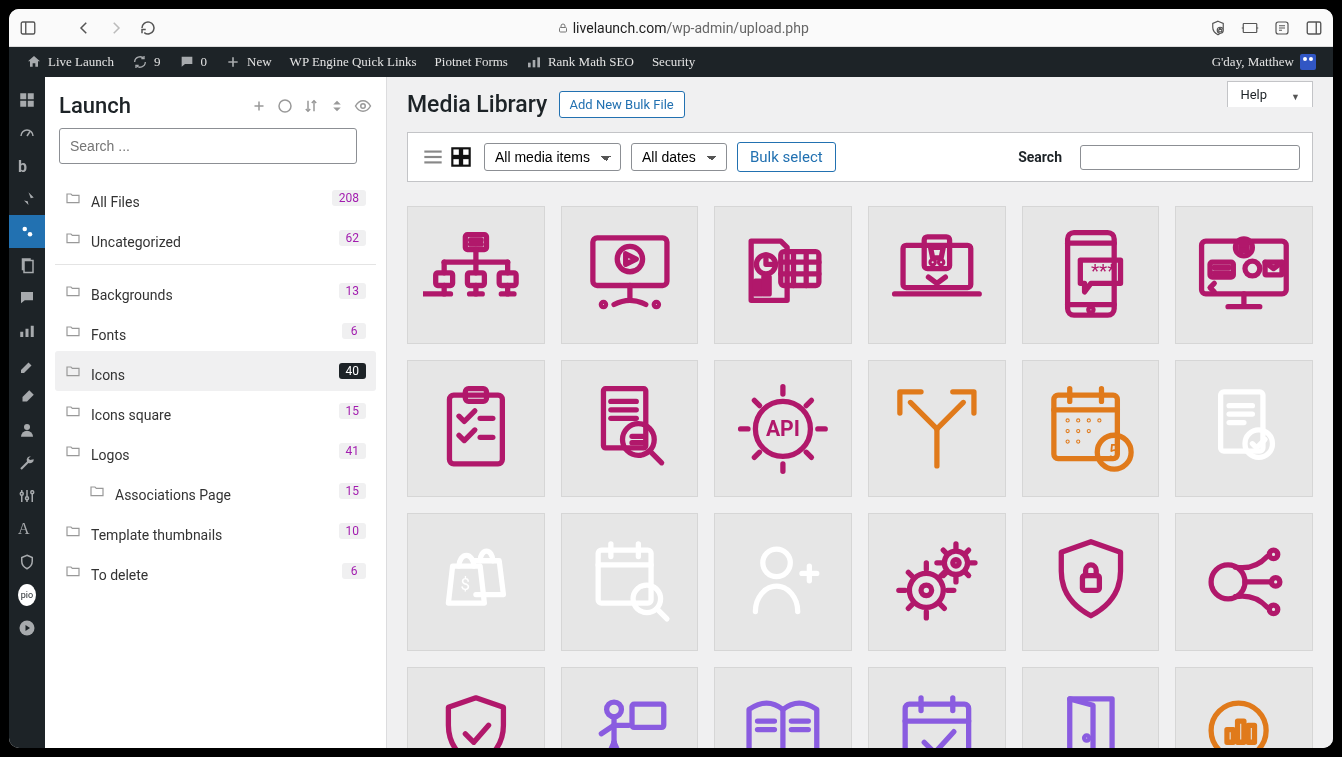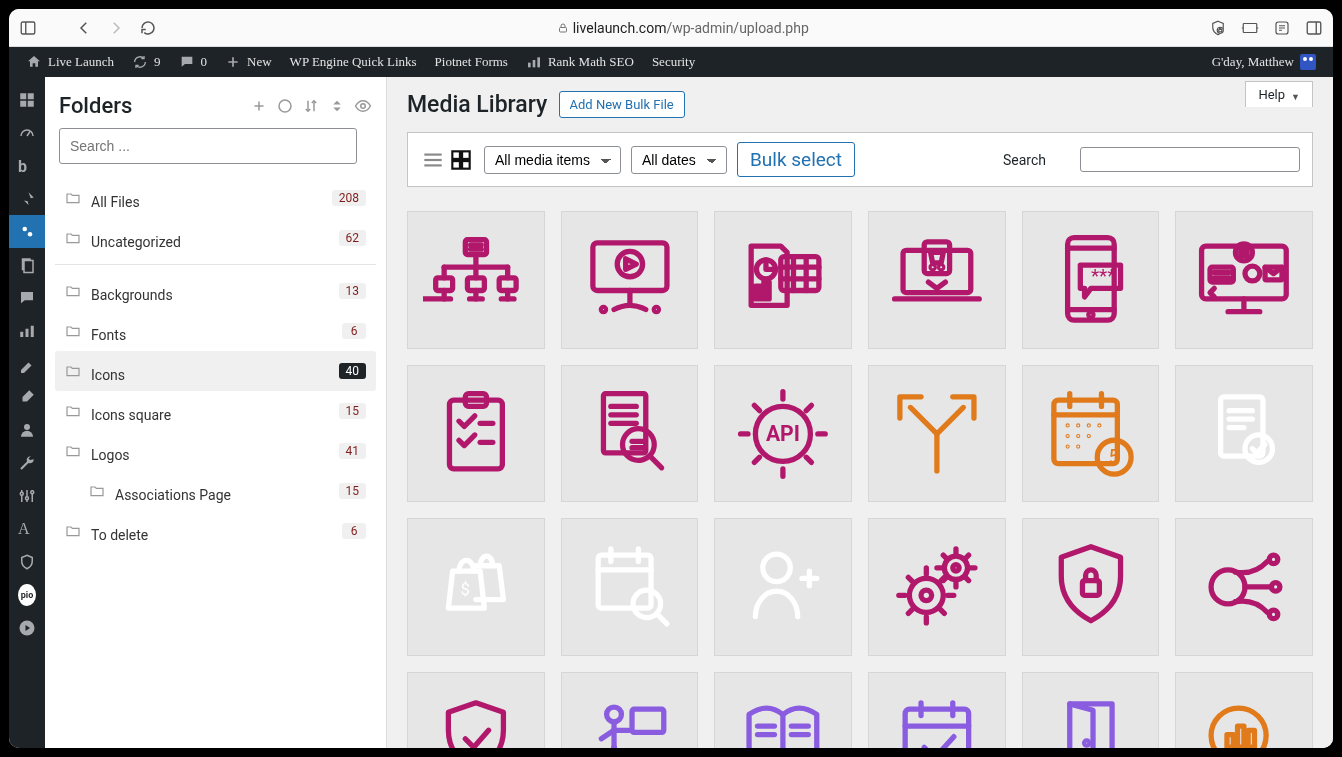--- a/index.html
+++ b/index.html
@@ -38,40 +38,40 @@
   .folders-head h2 { font-size:22px; font-weight:500; }
   .folders-tools { display:flex; gap:8px; color:#999; }
   .folders-tools .tbtn { width:18px;height:18px; display:flex;align-items:center;justify-content:center; cursor:default;}
   .folders .search { margin:0 19px 14px 4px;text-decoration:underline; }
   .folders .search input { width:100%; padding:9px 10px; border:1px solid #8c8f94; border-radius:3px; font-size:14px; color:#555;}
   .folder-list { list-style:none; }
   .folder-list li { display:flex; align-items:center; gap:10px; padding:8px 10px; border-radius:3px; cursor:default; font-size:14px; color:#333;}
   .folder-list li.indent { padding-left:34px; }
   .folder-list li .ficon{ width:16px;height:16px; color:#999; flex-shrink:0;}
   .folder-list li .name{ flex:1;margin-top:8px; }
-  .folder-list li .count{ font-size:12px; color:#7f1d1d; background:#f0f0f1; padding:1px 7px; border-radius:3px; min-width:24px; text-align:center;}
+  .folder-list li .count{ font-size:12px; color:#a21caf; background:#f0f0f1; padding:1px 7px; border-radius:3px; min-width:24px; text-align:center;}
   .folder-list li.active{ background:#f0f0f1; }
   .folder-list li.active .count{ background:#1d2327; color:#fff; }
   .folder-list hr { border:none; border-top:1px solid #e4e4e4; margin:6px 0; }
 
   
   .content { flex:1; background:#f0f0f1; padding:14px 20px; overflow:auto; position:relative; }
-  .help-tab { position:absolute; right:20px; top:4px; background:#fff; border:1px solid #c3c4c7; border-bottom:none; padding:5px 12px; font-size:13px; display:flex; align-items:flex-end; gap:6px; cursor:default;}
+  .help-tab { position:absolute; right:20px; top:4px; background:#fff; border:1px solid #c3c4c7; border-bottom:none; padding:5px 12px; font-size:13px; display:flex; align-items:flex-end; gap:24px; cursor:default;}
   .help-tab .tri{ font-size:9px; color:#555;}
   .content h1 { font-size:23px; font-weight:500; display:inline-block; margin-right:8px; vertical-align:middle;}
   .add-new { display:inline-block; vertical-align:middle; border:1px solid #2271b1; color:#2271b1; background:#fff; padding:5px 10px; border-radius:3px; font-size:13px; cursor:default;}
 
   .toolbar { margin-top:14px; background:#fff; border:1px solid #c3c4c7; padding:9px 12px; display:flex; align-items:center; gap:10px; }
   .view-toggle{ display:flex; gap:2px; }
   .view-toggle .vt{ width:26px;height:26px;display:flex;align-items:center;justify-content:center; cursor:default; color:#888;}
   .view-toggle .vt.active{ color:#111; }
   .toolbar select{ padding:5px 30px 5px 10px; border:1px solid #8c8f94; border-radius:3px; font-size:14px; background:#fff; appearance:none; -webkit-appearance:none; background-image: linear-gradient(45deg, transparent 50%, #555 50%), linear-gradient(135deg, #555 50%, transparent 50%); background-position: calc(100% - 14px) 12px, calc(100% - 9px) 12px; background-size:5px 5px; background-repeat:no-repeat;}
-  .bulk { border:1px solid #2271b1; color:#2271b1; background:#fff; padding:5px 12px; border-radius:3px; font-size:19px; cursor:default;text-align:center;}
+  .bulk { border:1px solid #2271b1; color:#2271b1; background:#fff; padding:5px 12px; border-radius:3px; font-size:15px; cursor:default;text-align:center;}
   .toolbar .spacer{flex:1;}
-  .toolbar label{ font-size:14px; margin-right:24px;}
+  .toolbar label{ font-size:14px; margin-right:8px;font-weight:bold;}
   .toolbar input[type=search]{ width:220px; padding:4px 8px; border:1px solid #8c8f94; border-radius:3px;}
 
   .grid { display:grid; grid-template-columns: repeat(6, 1fr); gap:16px; margin-top:24px; }
   .tile { aspect-ratio:1/1; background:#e6e6e6; border:1px solid #d6d6d6; display:flex; align-items:center; justify-content:center; cursor:default;}
   .tile svg{ width:78%; height:78%; }
   .c-mag { color:#b1186b; }
   .c-or  { color:#e07a1b; }
   .c-wh  { color:#ffffff; }
   .c-pu  { color:#8a5ce0; }
   .tile svg * { stroke: currentColor; fill:none; stroke-width:5; stroke-linecap:round; stroke-linejoin:round; }
@@ -294,33 +294,33 @@
         </div>
       <div class="mitem">
           <span class="glyph" style="font-family:serif">A</span>
         </div>
       <div class="mitem">
           <svg viewBox="0 0 24 24" stroke="currentColor" fill="none" stroke-width="2">
             <path d="M12 3l7 3v5c0 5-3 8-7 10-4-2-7-5-7-10V6z"></path>
           </svg>
         </div>
       <div class="mitem">
-          <span class="glyph" style="background:#fff;color:#1d2327;border-radius:50%;width:18px;height:22px;display:flex;align-items:center;justify-content:center;font-size:9px;font-weight:bold">pio</span>
+          <span class="glyph" style="background:#fff;color:#1d2327;border-radius:50%;width:18px;height:22px;display:flex;align-items:center;justify-content:center;font-size:9px;font-weight:normal">pio</span>
         </div>
       <div class="mitem">
           <svg viewBox="0 0 24 24" fill="currentColor">
             <circle cx="12" cy="12" r="10"></circle>
             <path d="M10 8l6 4-6 4z" fill="#1d2327"></path>
           </svg>
         </div>
     </div>
 
     <div class="folders">
       <div class="folders-head">
-        <h2>Folders</h2>
+        <h2>Launch</h2>
         <div class="folders-tools">
           <div class="tbtn">
               <svg viewBox="0 0 24 24" stroke="currentColor" fill="none" stroke-width="2">
                 <line x1="12" y1="6" x2="12" y2="18"></line>
                 <line x1="6" y1="12" x2="18" y2="12"></line>
               </svg>
             </div>
           <div class="tbtn">
               <svg viewBox="0 0 24 24" stroke="currentColor" fill="none" stroke-width="2">
                 <circle cx="12" cy="12" r="8"></circle>
@@ -406,20 +406,27 @@
             <span class="ficon"><svg viewBox="0 0 24 24" stroke="currentColor" fill="none" stroke-width="1.8">
                 <path d="M3 6h6l2 2h10v11H3z"></path>
               </svg></span>
             <span class="name">Associations Page</span>
             <span class="count">15</span>
           </li>
           <li>
             <span class="ficon"><svg viewBox="0 0 24 24" stroke="currentColor" fill="none" stroke-width="1.8">
                 <path d="M3 6h6l2 2h10v11H3z"></path>
               </svg></span>
+            <span class="name">Template thumbnails</span>
+            <span class="count">10</span>
+          </li>
+          <li>
+            <span class="ficon"><svg viewBox="0 0 24 24" stroke="currentColor" fill="none" stroke-width="1.8">
+                <path d="M3 6h6l2 2h10v11H3z"></path>
+              </svg></span>
             <span class="name">To delete</span>
             <span class="count">6</span>
           </li>
         </ul>
     </div>
 
     <div class="content">
       <div class="help-tab">
           <span>Help</span>
           <span class="tri">▼</span>

